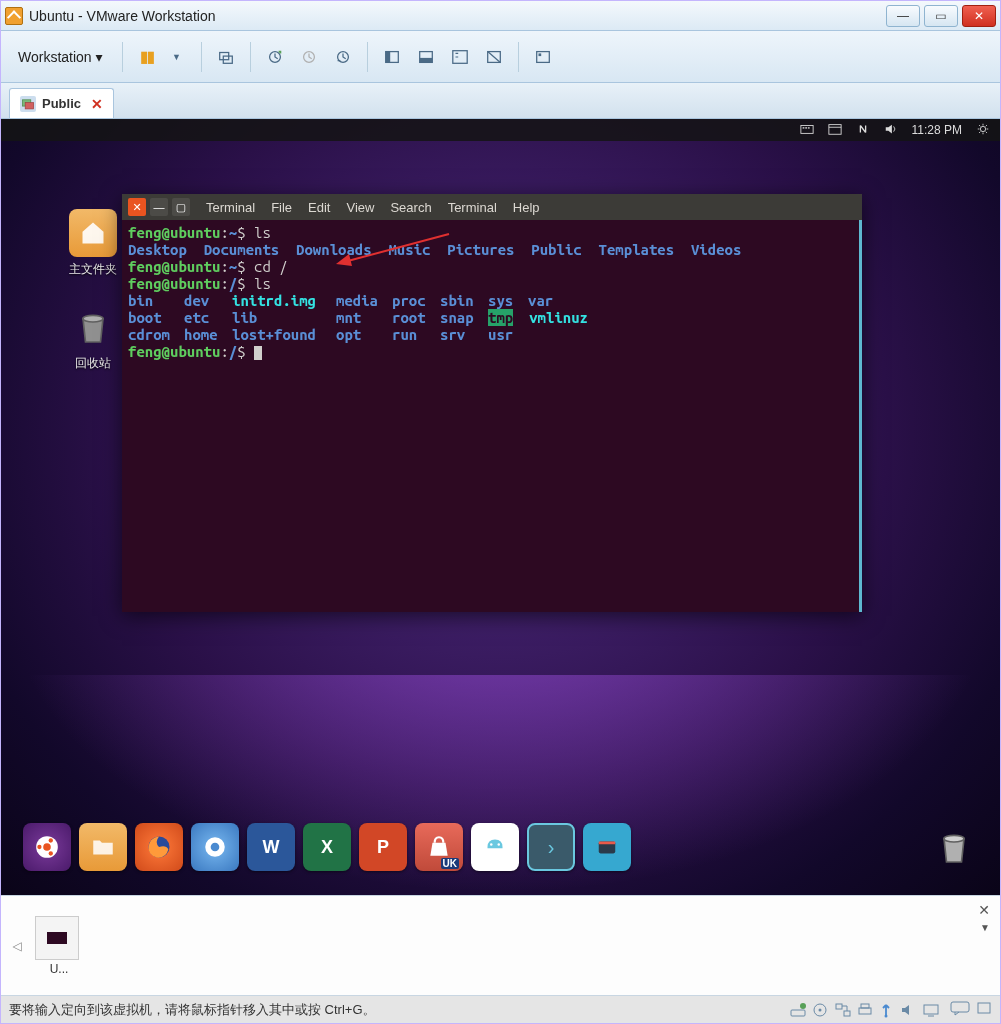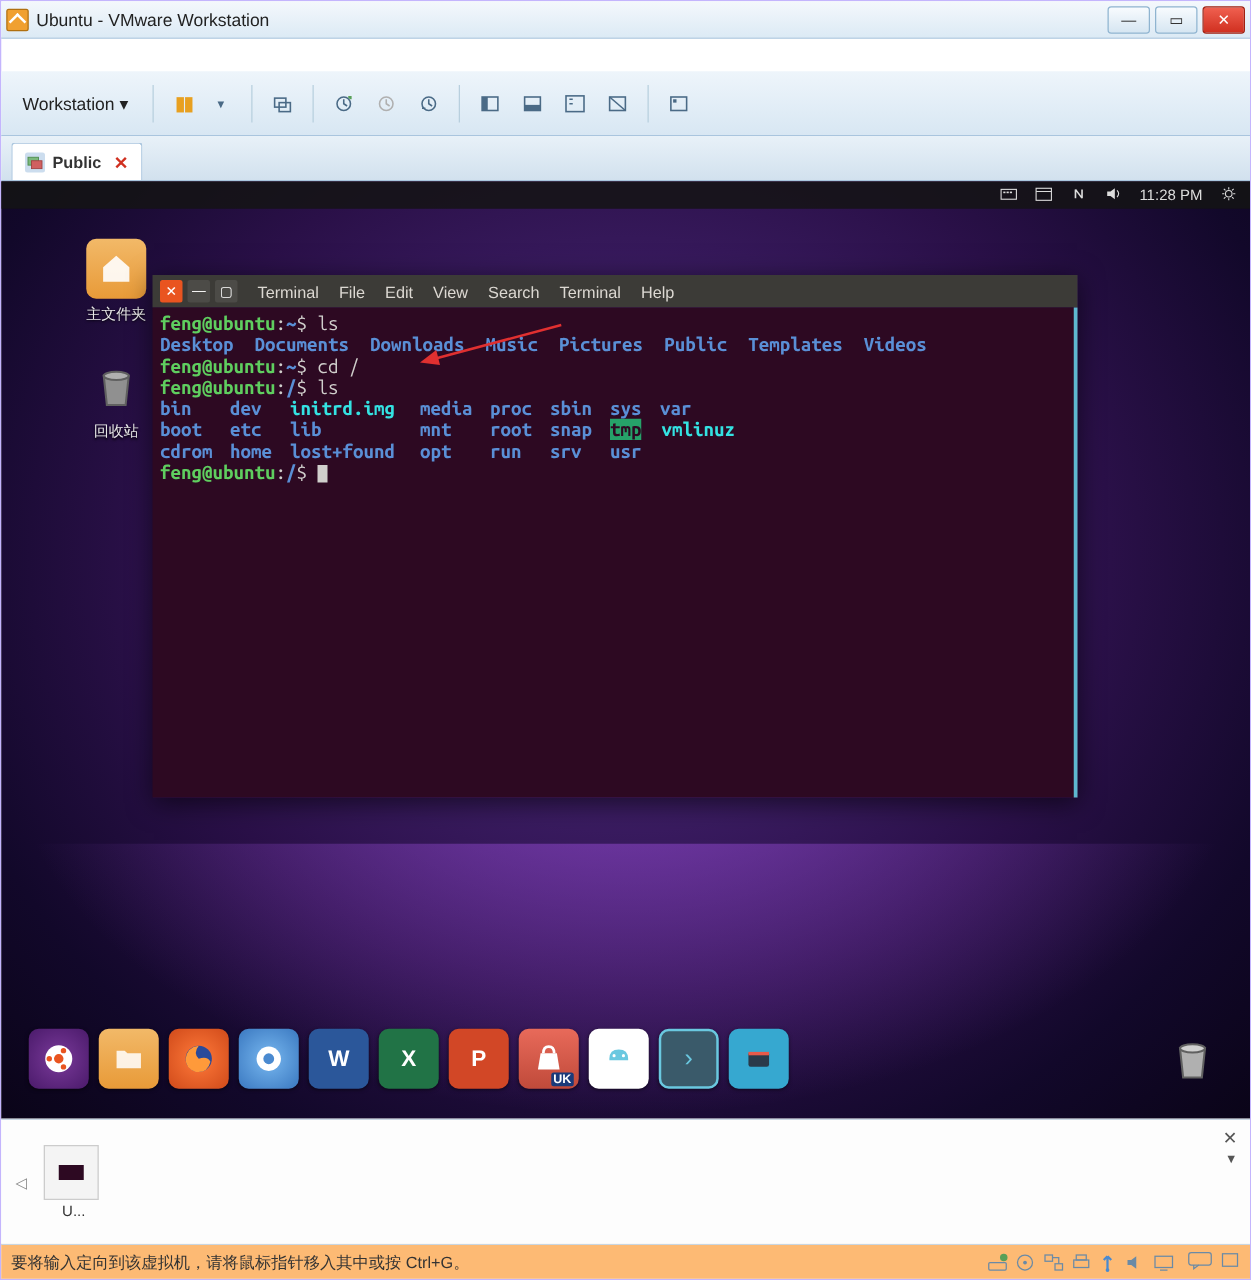--- a/index.html
+++ b/index.html
@@ -9,21 +9,21 @@
 .window { width: 1001px; height: 1024px; border: 1px solid #c4b5fd; display: flex; flex-direction: column; }
 .titlebar { height: 30px; background: linear-gradient(#f4f8fc, #dceaf5); display: flex; align-items: center; padding: 0 4px; border-bottom: 1px solid #a9c5de; }
 .titlebar .app-icon { width: 18px; height: 18px; background: #f0a030; border: 1px solid #b07010; border-radius: 2px; margin-right: 6px; display: flex; align-items: center; justify-content: center; }
 .titlebar .app-icon::before { content: ""; width: 8px; height: 8px; border: 2px solid #fff; border-width: 2px 0 0 2px; transform: rotate(45deg) translate(1px,1px); }
 .titlebar .title { font-size: 14px; color: #222; flex: 1; }
 .titlebar .win-buttons { display: flex; gap: 4px; }
 .titlebar .win-btn { width: 34px; height: 22px; background: linear-gradient(#f8fbfe,#d6e6f2); border: 1px solid #8fb4d0; border-radius: 3px; display:flex;align-items:center;justify-content:center;font-size:12px;color:#333; }
 .titlebar .win-btn.close { background: linear-gradient(#f06050,#d03020); border-color:#a02010; color:#fff; }
 
 
-.toolbar { height: 52px; background: linear-gradient(#eef5fb,#d8e7f3); border-bottom: 1px solid #a9c5de; display:flex; align-items:center; padding: 0 8px; gap:6px;margin-top:26px; }
+.toolbar { height: 52px; background: linear-gradient(#eef5fb,#d8e7f3); border-bottom: 1px solid #a9c5de; display:flex; align-items:center; padding: 0 8px; gap:6px; }
 .toolbar .menu { padding: 4px 8px; border:1px solid transparent; border-radius:3px; font-size:14px; color:#222; cursor:default; }
 .toolbar .sep { width:1px; height:30px; background:#b8cfde; margin:0 4px; }
 .toolbar .tbtn { width:28px; height:28px; display:flex;align-items:center;justify-content:center; border:1px solid transparent; border-radius:3px; color:#4a6a86; }
 .toolbar .pause { color:#e8a020; font-size:16px; letter-spacing:-2px; }
 .toolbar .dd { font-size:9px; color:#4a6a86; margin-left:-4px; }
 svg.ico { width:18px; height:18px; }
 
 
 .tabs-row { height: 36px; background: linear-gradient(#e8f1f8,#d2e1ee); border-bottom: 1px solid #a9c5de; display:flex; align-items:flex-end; padding-left:8px; }
 .tab { height: 30px; background:#fff; border:1px solid #a9c5de; border-bottom:none; border-radius:3px 3px 0 0; padding:0 10px; display:flex;align-items:center; gap:6px; font-size:13px; font-weight:600; color:#333; }
@@ -32,21 +32,21 @@
 
 
 .vm-area { flex:1; background: radial-gradient(ellipse at center 40%, #5a4a80 0%, #40206a 25%, #2a1048 55%, #12082a 80%, #0a0418 100%); position:relative; overflow:hidden; }
 .vm-area::after { content:""; position:absolute; left:0; right:0; bottom:0; height:220px; background: radial-gradient(ellipse at center -40%, rgba(140,70,200,0.8), rgba(40,8,90,0) 70%); }
 
 
 .ubuntu-bar { position:absolute; top:0; left:0; right:0; height:22px; background:rgba(20,20,20,0.85); display:flex; justify-content:flex-end; align-items:center; padding:0 10px; gap:14px; color:#dcdcdc; font-size:12px; z-index:5; }
 .ubuntu-bar .ub-ic { width:14px;height:14px; }
 
 
-.desk-icon { position:absolute; width:64px; text-align:center; color:#e8e8e8; font-size:12px; text-shadow:0 1px 2px #000; z-index:2; }
+.desk-icon { position:absolute; width:64px; text-align:center; color:#e8e8e8; font-size:12px; text-shadow:0 1px 2px #000; z-index:2;margin-top:44px; }
 .desk-icon .di-img { width:48px;height:48px;margin:0 auto 4px;border-radius:8px; display:flex;align-items:center;justify-content:center; }
 .home-icon { background:linear-gradient(#f2b968,#e89a38); }
 
 
 .term-win { position:absolute; top:75px; left:121px; width:740px; height:418px; display:flex; flex-direction:column; box-shadow:0 4px 20px rgba(0,0,0,0.6); z-index:3; }
 .term-tb { height:26px; background:#3c3b37; display:flex; align-items:center; padding:0 6px; gap:10px; }
 .term-tb .tbtns { display:flex; gap:4px; }
 .term-tb .tb { width:18px;height:18px;border-radius:2px;display:flex;align-items:center;justify-content:center;font-size:11px;color:#fff; }
 .term-tb .tb.cl { background:#e95420; }
 .term-tb .tb.mn { background:#4c4b47; }
@@ -69,21 +69,21 @@
 
 
 .thumb-bar { height:100px; background:#fdfdfd; border-top:1px solid #c8d6e2; display:flex; align-items:center; padding:0 8px; position:relative; }
 .thumb-bar .nav { width:16px; height:60px; display:flex;align-items:center;justify-content:center; color:#888; font-size:12px; }
 .thumb { width:48px; text-align:center; font-size:12px; color:#333; margin-left:10px; }
 .thumb .tprev { width:44px; height:44px; border:1px solid #ccc; background:#f4f4f4; margin-bottom:2px; display:flex;align-items:center;justify-content:center; }
 .thumb-bar .tb-close { position:absolute; top:6px; right:10px; font-size:14px; color:#555; }
 .thumb-bar .tb-dd { position:absolute; top:26px; right:10px; font-size:10px; color:#555; }
 
 
-.status { height:28px; background:#fdba74; border-top:1px solid #c8d6e2; display:flex; align-items:center; padding:0 8px; font-size:13px; color:#333; }
+.status { height:28px; background:#e5e5e5; border-top:1px solid #c8d6e2; display:flex; align-items:center; padding:0 8px; font-size:13px; color:#333; }
 .status .sspacer { flex:1; }
 .status .sic { width:18px;height:16px;margin:0 2px; color:#6a8aa6; }
 </style>
 </head>
 <body>
 
 <div class="window">
 
   <div class="titlebar">
     <div class="app-icon"></div>

